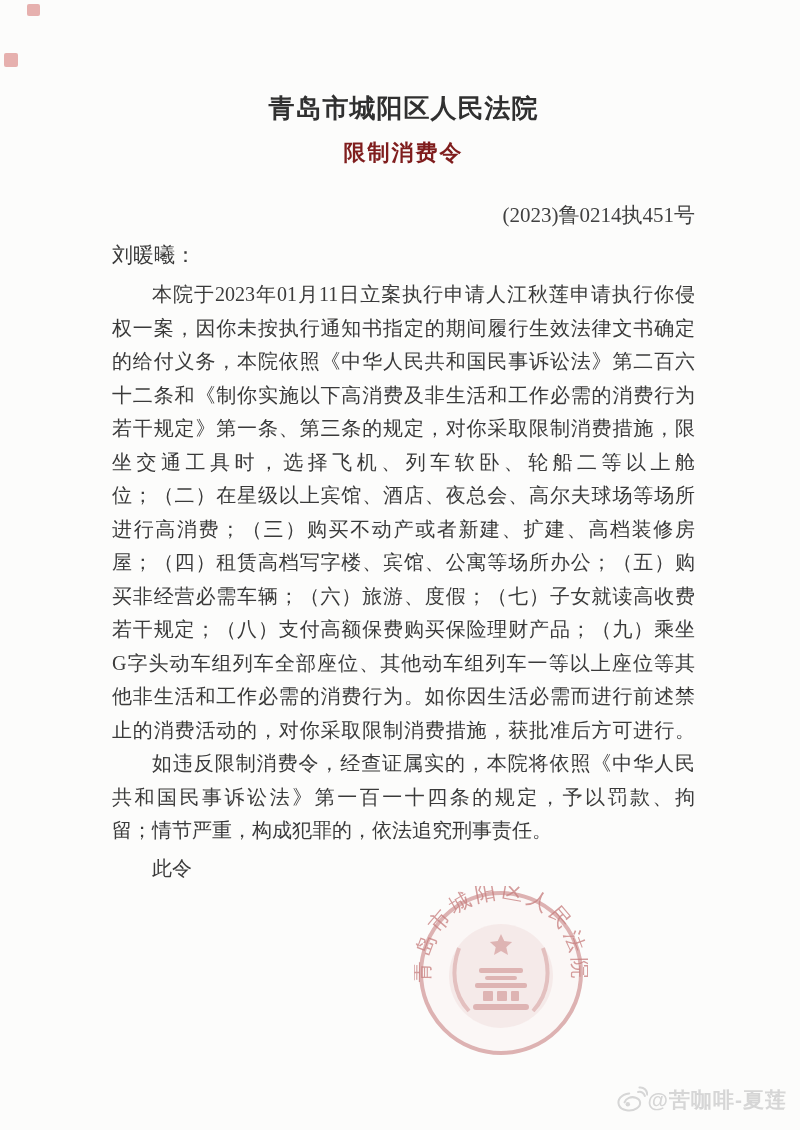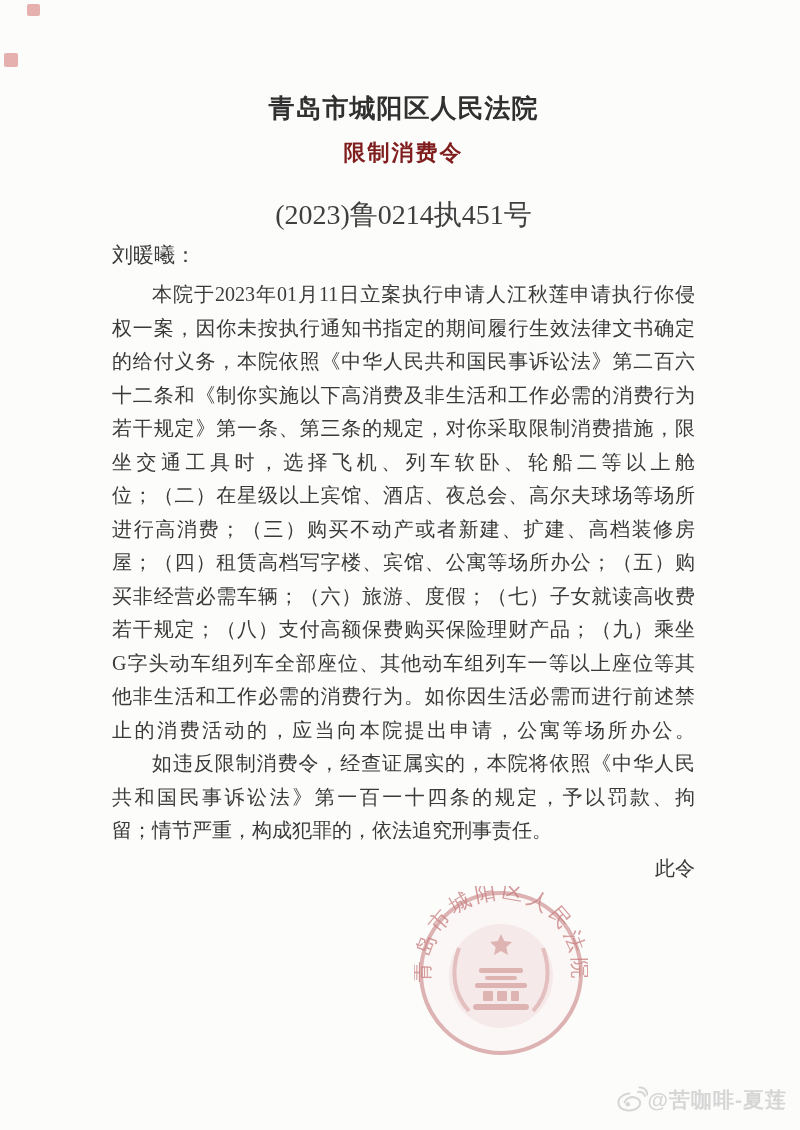--- a/index.html
+++ b/index.html
@@ -24,36 +24,36 @@
     margin-top:92px;text-align:center;
     font-size:26px;font-weight:bold;color:#303030;
     letter-spacing:1px;line-height:34px;
   }
   .doc-title{
     margin-top:10px;text-align:center;
     font-size:22px;font-weight:bold;color:#7f1d1d;
     letter-spacing:2px;line-height:34px;
   }
   .case-number{
-    margin-top:30px;text-align:center;
-    font-size:28px;line-height:30px;color:#404040;
+    margin-top:30px;text-align:right;
+    font-size:21px;line-height:30px;color:#404040;
   }
   .addressee{
     margin-top:10px;font-size:21px;line-height:30px;
   }
   .body{margin-top:8px;font-size:20px;}
   .line{
     line-height:33.5px;
     text-align:justify;
     text-align-last:justify;
   }
   .line.indent{text-indent:2em;}
   .line.ragged{text-align-last:left;}
   .closing{
-    margin-top:4px;font-size:20px;line-height:33.5px;text-indent:2em;text-align:right;
+    margin-top:4px;font-size:20px;line-height:33.5px;text-indent:2em;
   }
   .date-line{
     margin-top:9px;padding-left:276px;
     font-size:21px;line-height:34px;letter-spacing:1.5px;
     white-space:nowrap;
   }
   
   .seal{
     position:absolute;left:414px;top:886px;z-index:1;
     width:174px;height:174px;
@@ -119,21 +119,21 @@
           <div class="line">十二条和《制你实施以下高消费及非生活和工作必需的消费行为</div>
           <div class="line">若干规定》第一条、第三条的规定，对你采取限制消费措施，限</div>
           <div class="line">坐交通工具时，选择飞机、列车软卧、轮船二等以上舱</div>
           <div class="line">位；（二）在星级以上宾馆、酒店、夜总会、高尔夫球场等场所</div>
           <div class="line">进行高消费；（三）购买不动产或者新建、扩建、高档装修房</div>
           <div class="line">屋；（四）租赁高档写字楼、宾馆、公寓等场所办公；（五）购</div>
           <div class="line">买非经营必需车辆；（六）旅游、度假；（七）子女就读高收费</div>
           <div class="line">若干规定；（八）支付高额保费购买保险理财产品；（九）乘坐</div>
           <div class="line">G字头动车组列车全部座位、其他动车组列车一等以上座位等其</div>
           <div class="line">他非生活和工作必需的消费行为。如你因生活必需而进行前述禁</div>
-          <div class="line">止的消费活动的，应当向本院提出申请，公寓等场所办公。</div>
+          <div class="line">止的消费活动的，对你采取限制消费措施，获批准后方可进行。</div>
         </div>
         <div>
           <div class="line indent">如违反限制消费令，经查证属实的，本院将依照《中华人民</div>
           <div class="line">共和国民事诉讼法》第一百一十四条的规定，予以罚款、拘</div>
           <div class="line ragged">留；情节严重，构成犯罪的，依法追究刑事责任。</div>
         </div>
       </div>
 
     <div class="closing">此令</div>
   </div>

